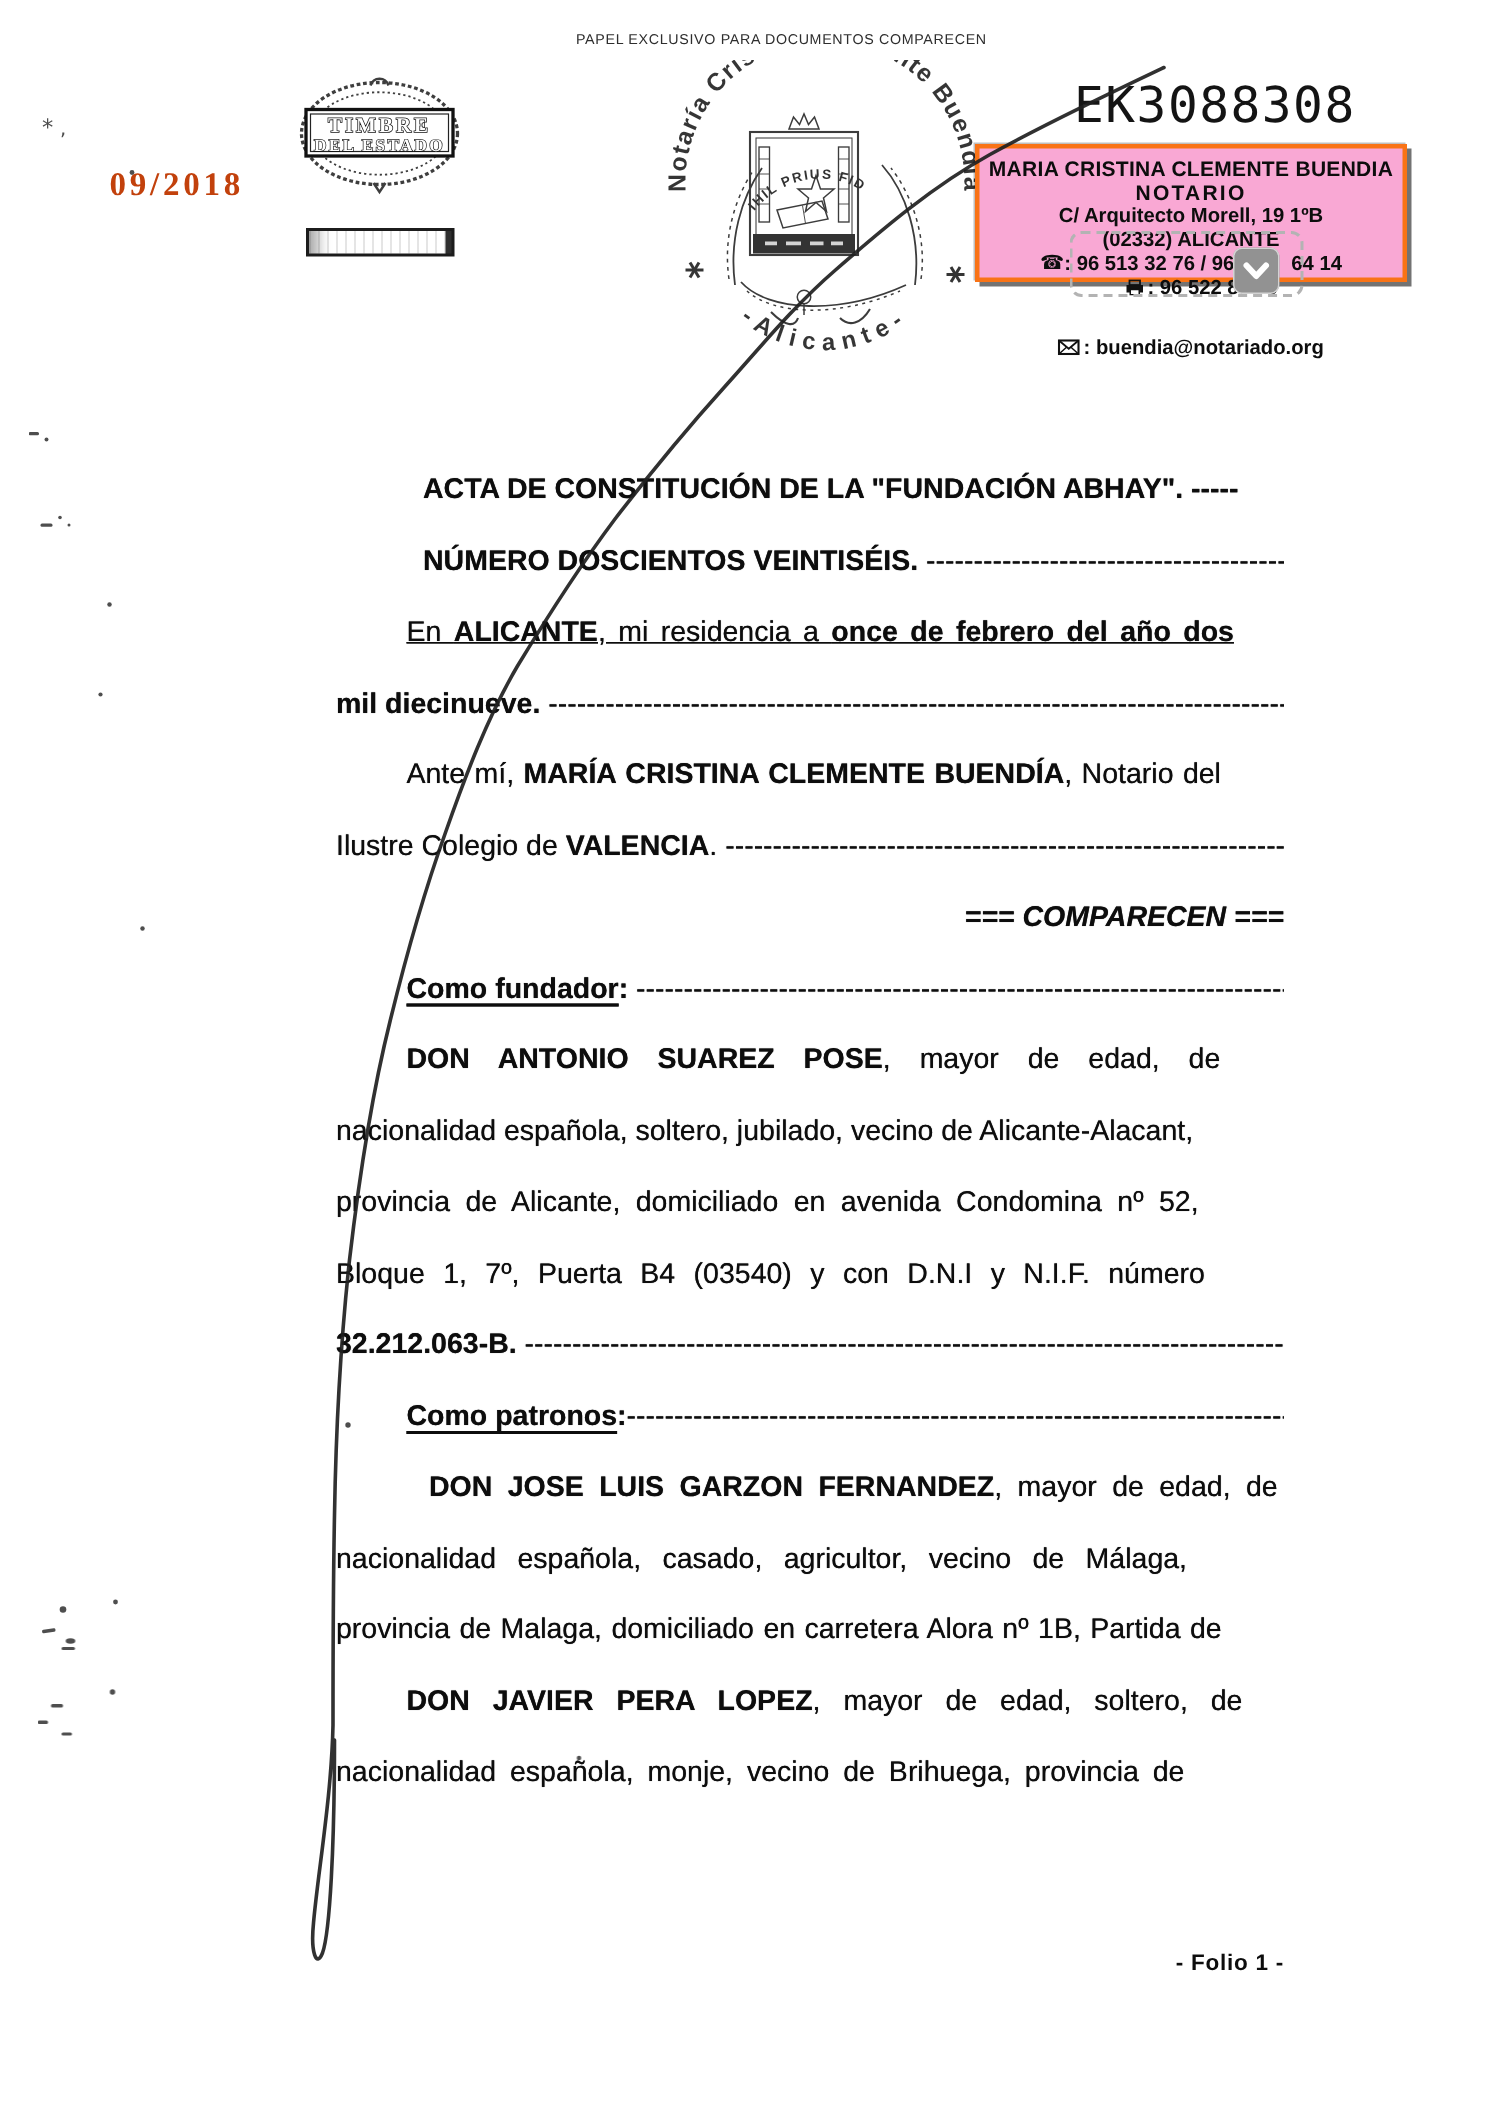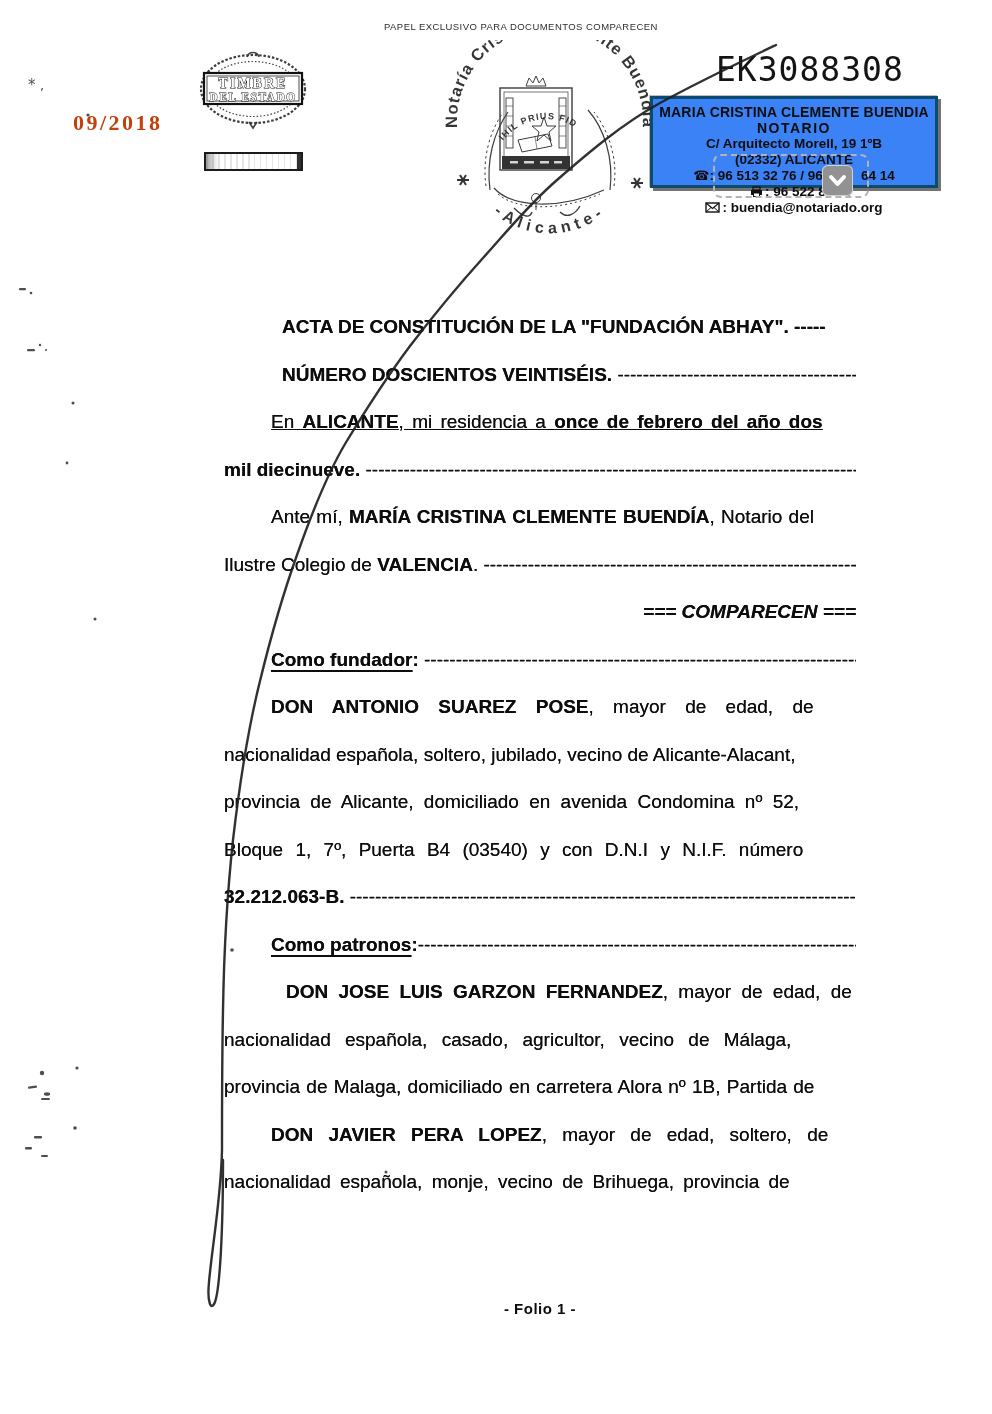--- a/index.html
+++ b/index.html
@@ -17,48 +17,48 @@
                border:2px solid #1c1c1c;box-sizing:border-box;
                background:repeating-linear-gradient(90deg,rgba(40,40,40,.12) 0 1.5px,transparent 1.5px 6px);
                box-shadow:inset 18px 0 9px -12px rgba(0,0,0,.35), inset -7px 0 0 -3px rgba(10,10,10,.85);}
 
   .seal{position:absolute;left:440px;top:40px;}
 
   .serial{position:absolute;left:716px;top:50px;font-family:"DejaVu Sans Mono",monospace;
           font-size:33px;color:#141414;letter-spacing:1px;white-space:nowrap;}
 
   .notary-card{position:absolute;left:650px;top:96px;width:288px;height:92px;box-sizing:border-box;
-               border:3px solid #0c4a6e;background:#3b82f6;box-shadow:3px 3px 0 rgba(0,0,0,.55), -1px -1px 0 rgba(0,0,0,.25);
+               border:3px solid #f97316;background:#f9a8d4;box-shadow:3px 3px 0 rgba(0,0,0,.55), -1px -1px 0 rgba(0,0,0,.25);
                padding-top:5px;text-align:center;}
   .notary-card .row{line-height:16px;white-space:nowrap;}
   .nc-name{font-size:14px;font-weight:bold;letter-spacing:.2px;}
   .nc-title{font-family:Liberation Sans, sans-serif;font-size:14px;font-weight:bold;letter-spacing:1.5px;}
   .nc-addr{font-size:13.5px;font-weight:bold;}
   .nc-phone{font-size:13.5px;font-weight:bold;display:flex;justify-content:center;align-items:center;}
   .nc-phone .gap{display:inline-block;width:38px;}
   .nc-fax{font-size:13.5px;font-weight:bold;padding-left:14px;}
-  .nc-mail{font-size:13.5px;font-weight:bold;}
+  .nc-mail{font-size:13.5px;font-weight:bold;margin-top:24px;}
   .icon-glyph{font-family:"DejaVu Sans",sans-serif;font-size:13px;}
   .mini-svg{vertical-align:-1px;margin-right:2px;}
 
   .field-highlight{position:absolute;left:60px;top:55px;width:152px;height:40px;
                    border:2px dashed #b3b3b3;border-radius:8px;background:transparent;z-index:2;}
   .dropdown-btn{position:absolute;left:169px;top:66px;width:31px;height:31px;border:none;
                 background:#929292;border-radius:6px;z-index:3;padding:0;cursor:pointer;
                 box-shadow:0 0 0 1px rgba(255,255,255,.6) inset;}
 
   .doc{position:absolute;left:224px;top:303px;width:632px;}
   .doc .line{height:47.5px;line-height:47.5px;font-size:19px;white-space:nowrap;
              text-shadow:0 0 .45px rgba(0,0,0,.85);}
   .doc .line.clip{overflow:hidden;}
   .doc .line.center{text-align:right;font-style:italic;}
   .doc .b{font-weight:bold;}
   .doc .u{text-decoration:underline;text-decoration-thickness:2px;text-underline-offset:4px;}
 
-  .folio{position:absolute;left:224px;top:1300px;width:632px;text-align:center;
+  .folio{position:absolute;left:224px;top:1300px;width:632px;text-align:right;
          font-size:15px;font-weight:bold;letter-spacing:.5px;}
 
   .overlay{position:absolute;left:0;top:0;pointer-events:none;}
 </style>
 </head>
 <body>
 
 <div class="page">
 
   <div class="top-label">PAPEL EXCLUSIVO PARA DOCUMENTOS COMPARECEN</div>

